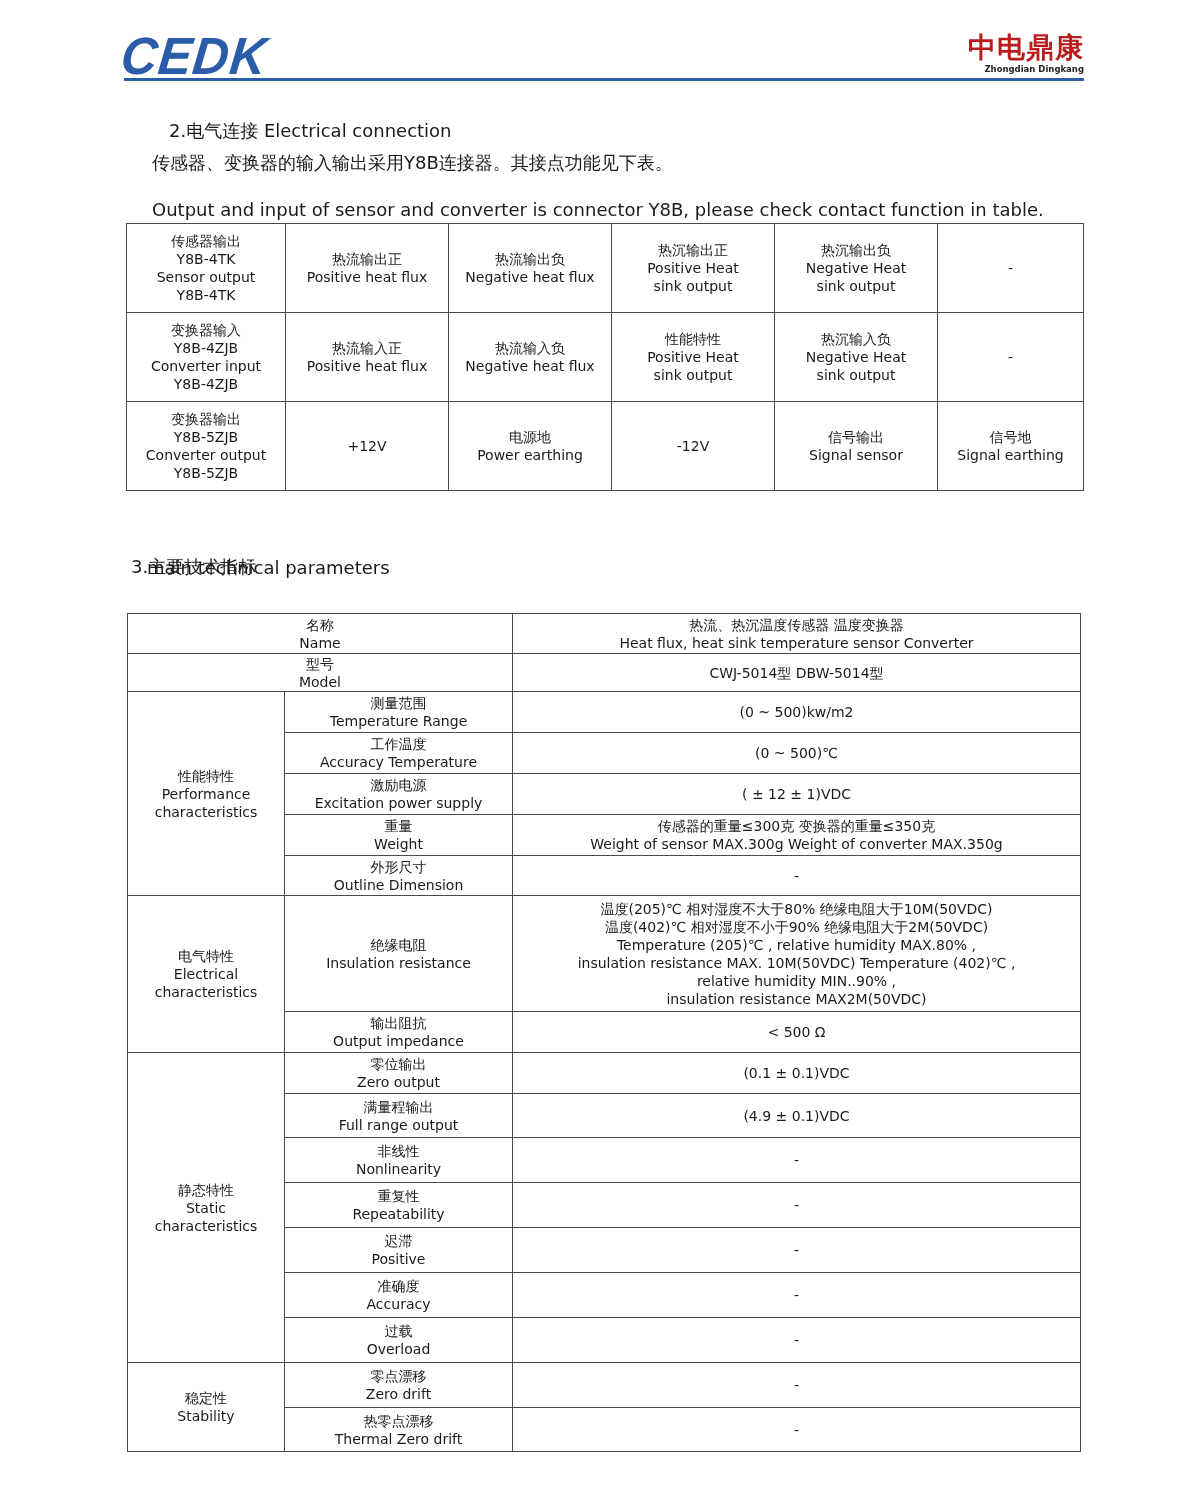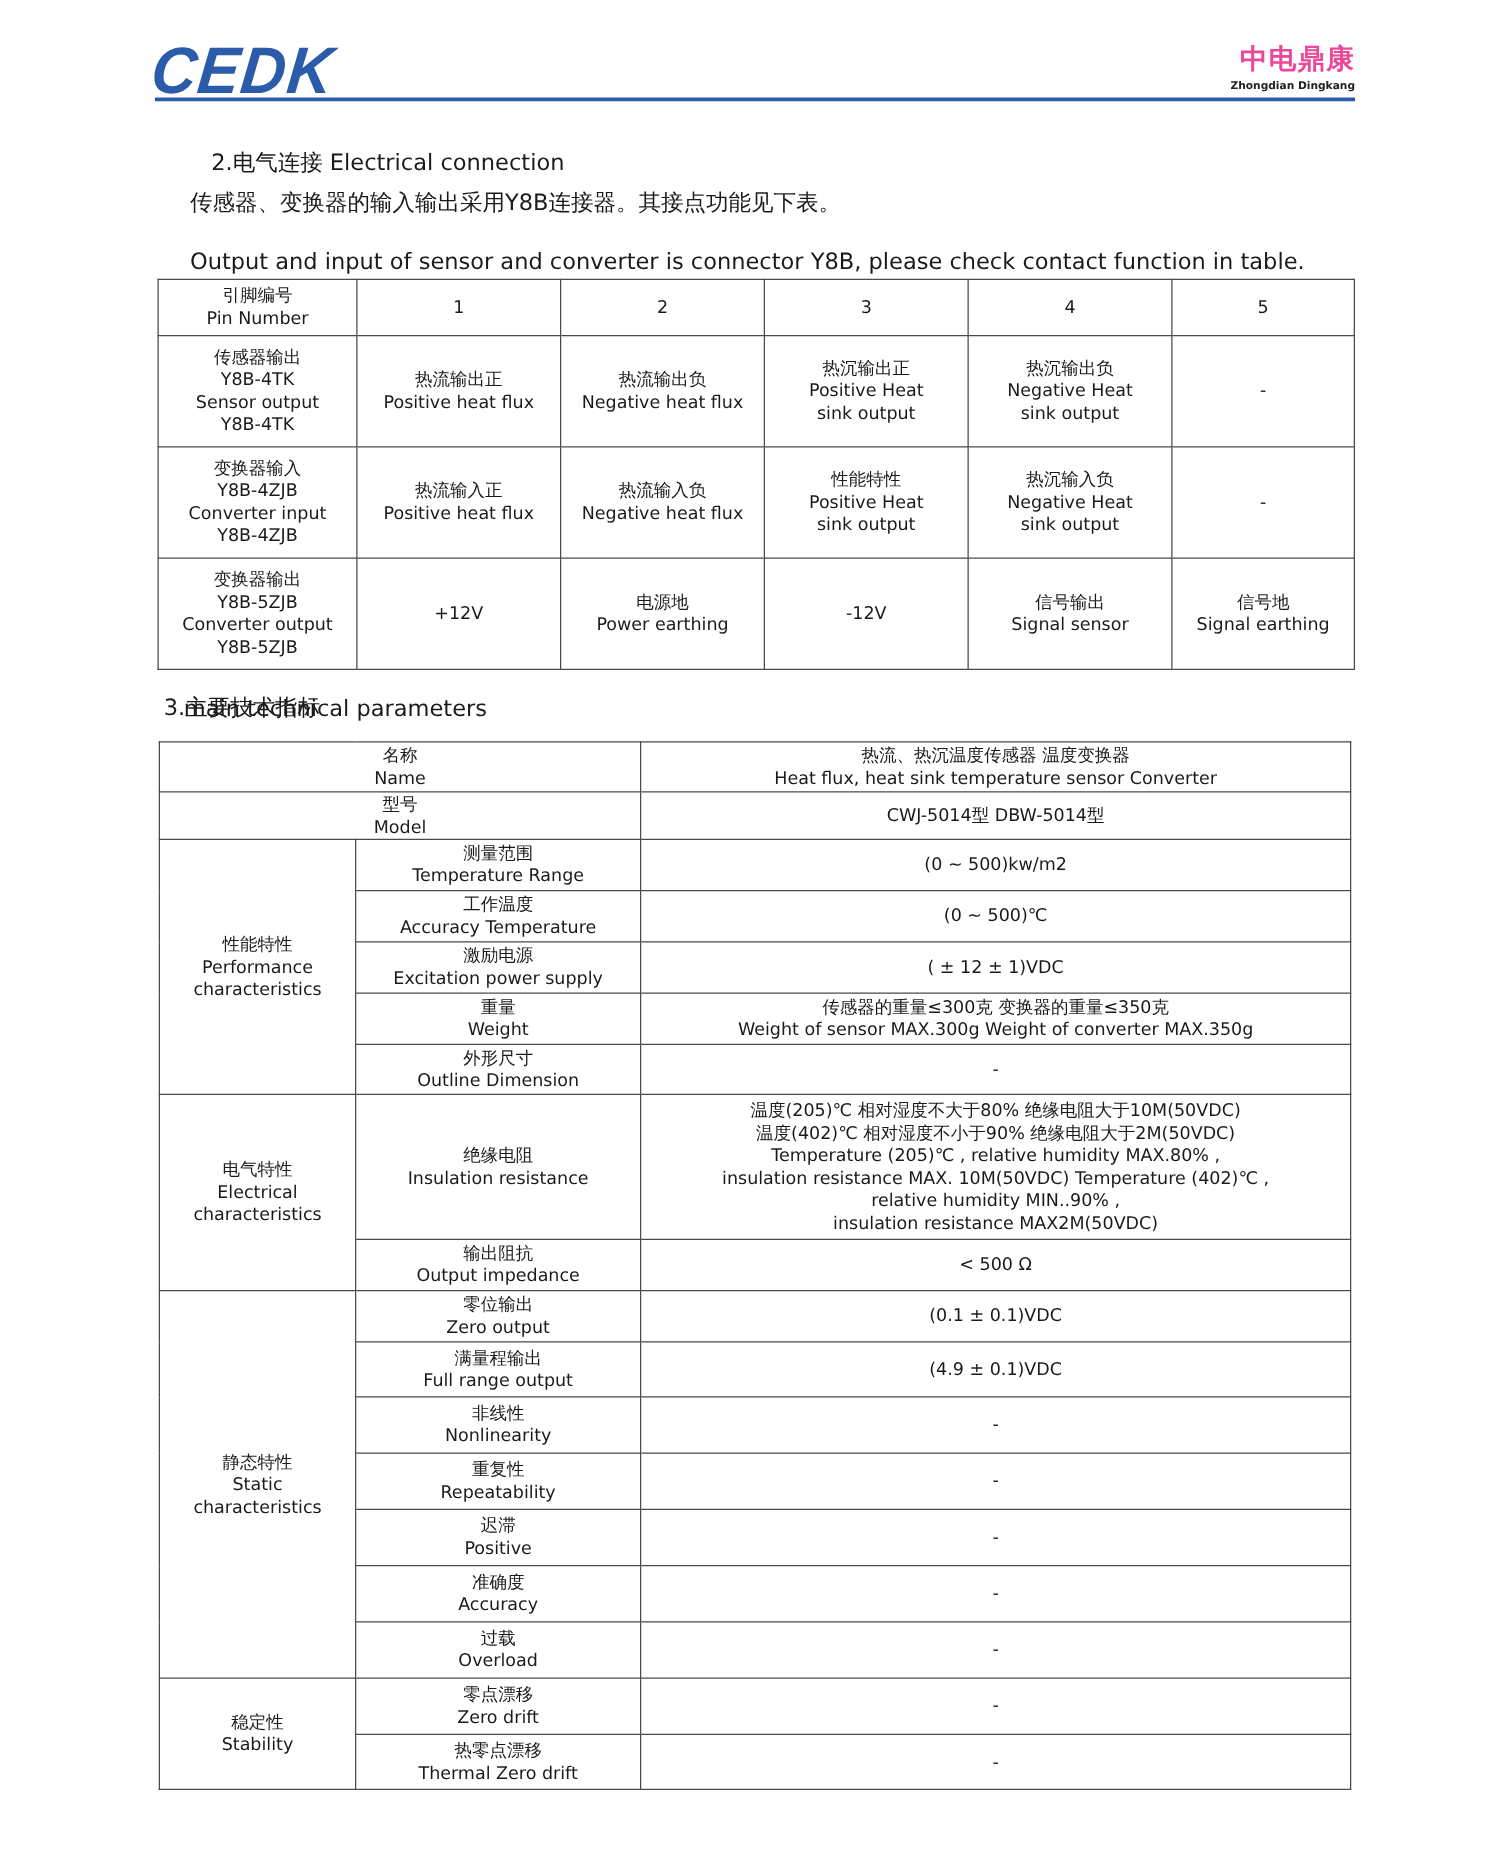--- a/index.html
+++ b/index.html
@@ -8,22 +8,22 @@
 
   .header { position: absolute; left: 124px; top: 30px; width: 960px; height: 52px; }
   .logo {
     position: absolute; left: 0; top: 2px;
     font-family: "Liberation Sans", sans-serif; font-weight: bold; font-style: italic;
     font-size: 50px; letter-spacing: 1px; color: #2a5caa; line-height: 46px;
     transform: skewX(-6deg) scaleY(1.05); transform-origin: left top;
   }
   .brand-cn {
     position: absolute; right: 0; top: 6px;
-    font-family: "DejaVu Sans", sans-serif; font-weight: bold; font-size: 22px;
-    color: #ec4899; letter-spacing: 1px; line-height: 24px; text-align: right;
+    font-family: "DejaVu Sans", sans-serif; font-weight: bold; font-size: 28px;
+    color: #b91c1c; letter-spacing: 1px; line-height: 24px; text-align: right;
   }
   .brand-en {
     position: absolute; right: 0; top: 34px;
     font-family: "DejaVu Sans", sans-serif; font-weight: bold; font-size: 8.5px;
     color: #222; line-height: 10px; text-align: right;
   }
   .header-rule {
     position: absolute; left: 124px; top: 78px; width: 960px; height: 3px;
     background: #2a5caa;
   }
@@ -45,21 +45,21 @@
   #pin-table col.c2 { width: 163px; }
   #pin-table col.c3 { width: 163px; }
   #pin-table col.c4 { width: 163px; }
   #pin-table col.c5 { width: 146px; }
   #pin-table tr.hdr td { height: 45px; }
   #pin-table tr.row td { height: 89px; }
 
   .sec3-title { position: absolute; left: 131px; top: 555px; font-size: 18px; line-height: 24px; }
   .sec3-en { position: absolute; left: 147px; top: 556px; font-size: 18px; line-height: 24px; }
 
-  #spec-table { left: 127px; top: 593px; width: 953px; }
+  #spec-table { left: 127px; top: 613px; width: 953px; }
   #spec-table col.g { width: 157px; }
   #spec-table col.p { width: 228px; }
   #spec-table col.v { width: 568px; }
   #spec-table td { line-height: 18px; }
   #spec-table tr.h40 td { height: 40px; }
   #spec-table tr.h38 td { height: 38px; }
   #spec-table tr.h42 td { height: 41px; }
   #spec-table tr.h45 td { height: 45px; }
   #spec-table tr.h44 td { height: 44px; }
   #spec-table tr.h116 td { height: 116px; }
@@ -81,31 +81,20 @@
 <table id="pin-table">
   <colgroup>
     <col class="c0">
       <col class="c1">
       <col class="c2">
       <col class="c3">
       <col class="c4">
       <col class="c5">
   </colgroup>
   <tbody>
-    <tr class="hdr">
-      <td>
-        <span class="ln">引脚编号</span>
-        <span class="ln">Pin Number</span>
-      </td>
-      <td>1</td>
-      <td>2</td>
-      <td>3</td>
-      <td>4</td>
-      <td>5</td>
-    </tr>
     <tr class="row">
       <td>
         <span class="ln">传感器输出</span>
         <span class="ln">Y8B-4TK</span>
         <span class="ln">Sensor output</span>
         <span class="ln">Y8B-4TK</span>
       </td>
       <td>
         <span class="ln">热流输出正</span>
         <span class="ln">Positive heat flux</span>

